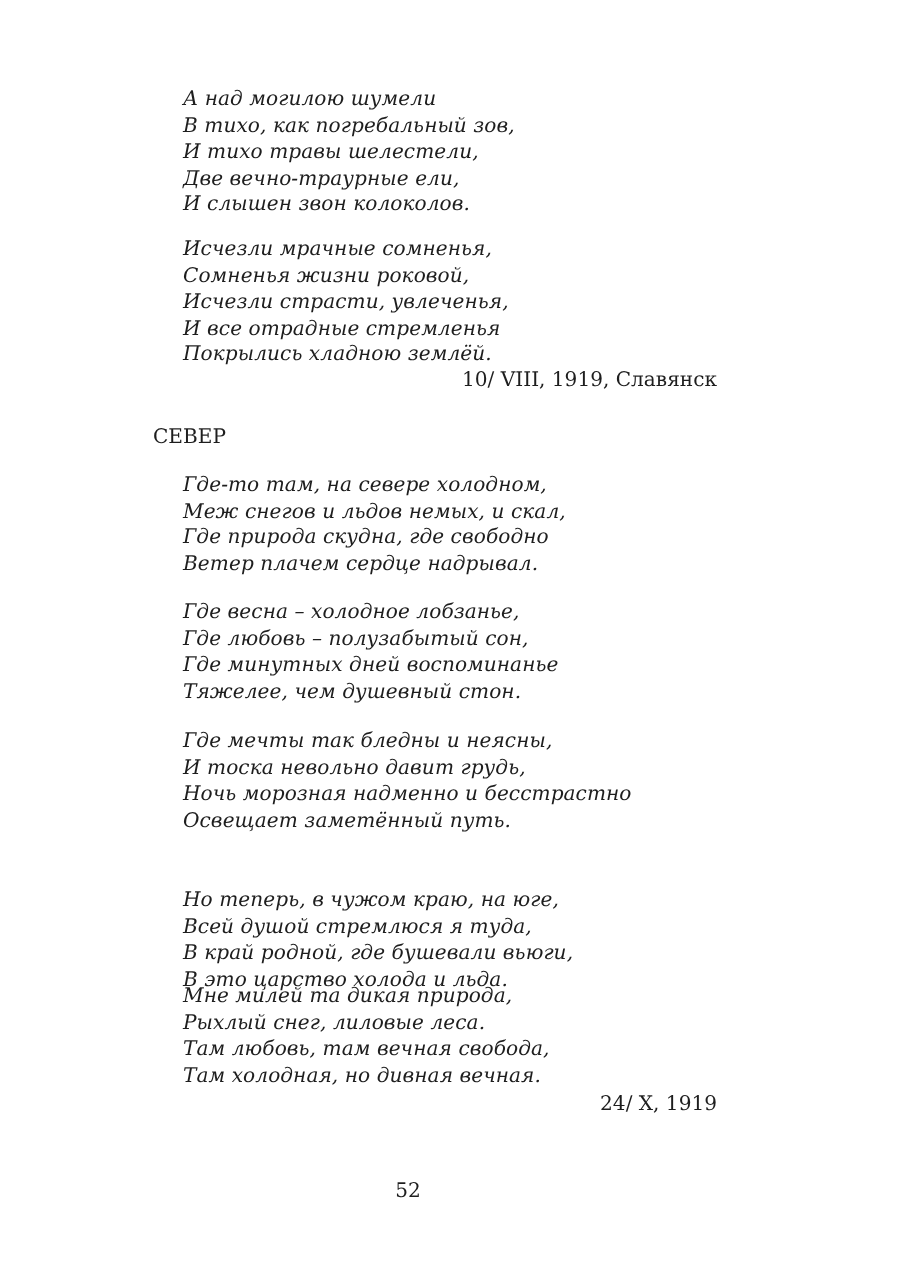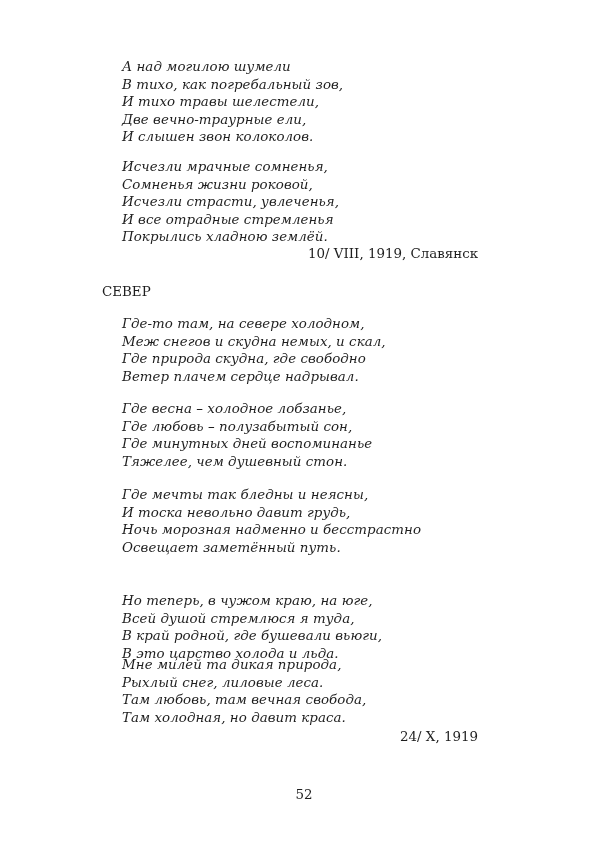--- a/index.html
+++ b/index.html
@@ -17,21 +17,21 @@
   }
   .sig {
     position: absolute; right: 122px; font-size: 13.4px; line-height: 17.6px;
     white-space: nowrap;
   }
   .title {
     position: absolute; left: 102px; font-size: 13.4px; line-height: 17.6px;
   }
   .pagenum {
     position: absolute; left: 0; width: 544px; text-align: center;
-    font-size: 13.4px; top: 787px; padding-left: 32px;
+    font-size: 13.4px; top: 787px;
   }
 </style>
 </head>
 <body>
 
 <div class="page">
 
   <div class="stanza" style="top:58px;">
     <div class="line">А над могилою шумели</div>
     <div class="line">В тихо, как погребальный зов,</div>
@@ -47,21 +47,21 @@
     <div class="line">И все отрадные стремленья</div>
     <div class="line">Покрылись хладною землёй.</div>
   </div>
 
   <div class="sig" style="top:245px;">10/ VIII, 1919, Славянск</div>
 
   <div class="title" style="top:283px;">СЕВЕР</div>
 
   <div class="stanza" style="top:315px;">
     <div class="line">Где-то там, на севере холодном,</div>
-    <div class="line">Меж снегов и скудна немых, и скал,</div>
+    <div class="line">Меж снегов и льдов немых, и скал,</div>
     <div class="line">Где природа скудна, где свободно</div>
     <div class="line">Ветер плачем сердце надрывал.</div>
   </div>
 
   <div class="stanza" style="top:400px;">
     <div class="line">Где весна – холодное лобзанье,</div>
     <div class="line">Где любовь – полузабытый сон,</div>
     <div class="line">Где минутных дней воспоминанье</div>
     <div class="line">Тяжелее, чем душевный стон.</div>
   </div>
@@ -77,19 +77,19 @@
     <div class="line">Но теперь, в чужом краю, на юге,</div>
     <div class="line">Всей душой стремлюся я туда,</div>
     <div class="line">В край родной, где бушевали вьюги,</div>
     <div class="line">В это царство холода и льда.</div>
   </div>
 
   <div class="stanza" style="top:656px;">
     <div class="line">Мне милей та дикая природа,</div>
     <div class="line">Рыхлый снег, лиловые леса.</div>
     <div class="line">Там любовь, там вечная свобода,</div>
-    <div class="line">Там холодная, но давит краса.</div>
+    <div class="line">Там холодная, но дивная вечная.</div>
   </div>
 
   <div class="sig" style="top:728px;margin-left:38px;">24/ X, 1919</div>
 
   <div class="pagenum">52</div>
 </div>
 
 </body></html>

